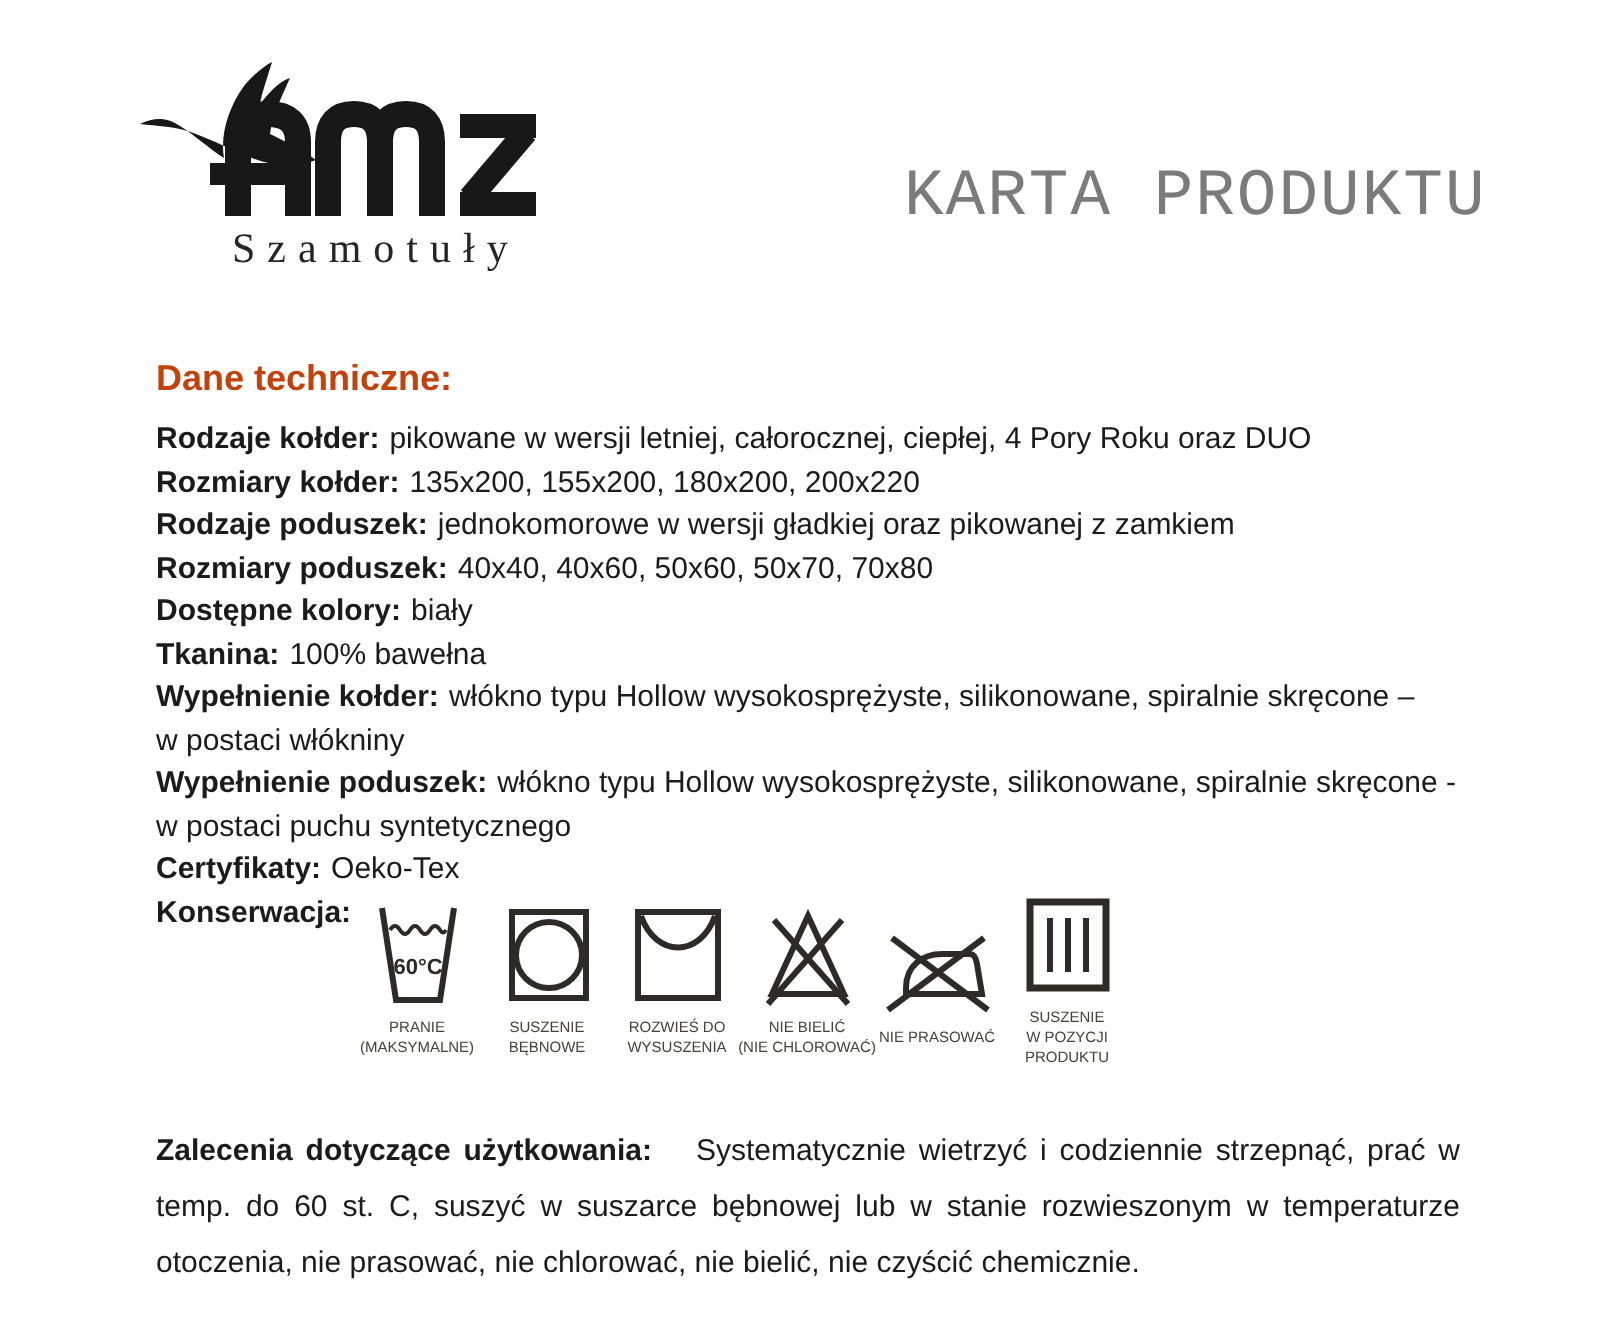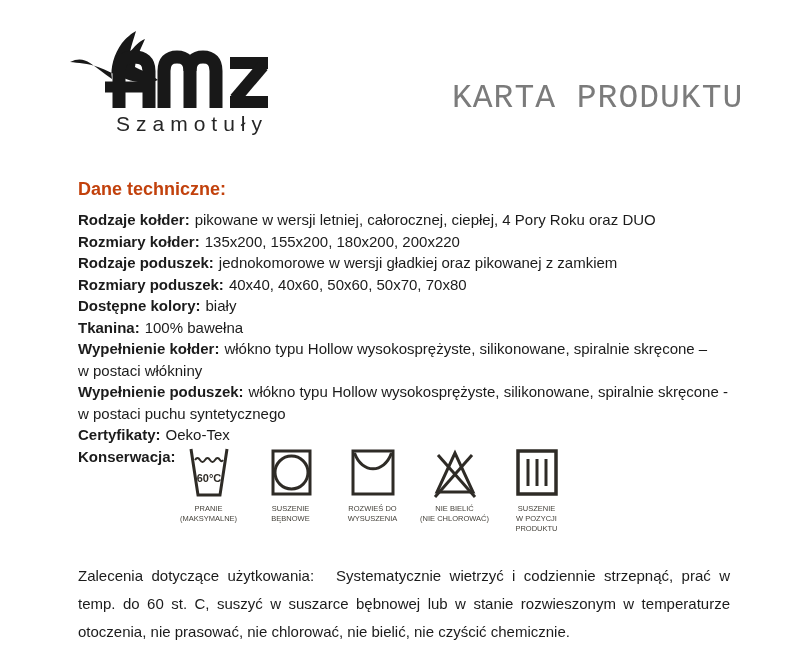--- a/index.html
+++ b/index.html
@@ -5,21 +5,21 @@
   html,body{margin:0;padding:0;background:#ffffff;}
   .page{
     position:relative;
     width:800px;height:660px;
     background:#ffffff;
     font-family:"Liberation Sans", sans-serif;
     color:#1b1b1b;
     overflow:hidden;
   }
   
-  .logo{position:absolute;left:70px;top:30px;width:210px;}
+  .logo{position:absolute;left:70px;top:30px;width:210px;font-family:Liberation Serif, serif;}
   .logo svg{display:block;}
   .logo-subtitle{
     margin-top:2px;
     padding-left:46px;
     font-size:21px;
     letter-spacing:6px;
     font-weight:400;
     color:#262626;
     white-space:nowrap;
   }
@@ -40,42 +40,42 @@
   
   .specs{
     position:absolute;left:78px;top:209px;width:715px;
     font-size:15px;line-height:21.5px;
   }
   .spec-line{white-space:nowrap;}
   .spec-label{font-weight:bold;margin-right:5px;}
   
   .care-strip{
     position:absolute;left:180px;top:446px;
-    display:flex;align-items:flex-start;gap:25px;
+    display:flex;align-items:center;gap:8px;
   }
   .care-item{
     width:57px;
     display:flex;flex-direction:column;align-items:center;
   }
   .care-item svg{display:block;flex:none;}
   .care-caption{
     margin-top:5px;
     font-size:7.5px;line-height:1.3;
     color:#45423b;
     text-align:center;
     white-space:nowrap;
   }
   .care-caption span{display:block;}
   
   .usage{
     position:absolute;left:78px;top:562px;width:652px;
     font-size:15px;line-height:28px;
     text-align:justify;
   }
-  .usage-label{font-weight:normal;margin-right:22px;}
+  .usage-label{font-weight:bold;margin-right:22px;}
 </style>
 </head>
 <body>
 
 <div class="page">
 
   <div class="logo">
     <svg width="205" height="80" viewBox="0 0 205 80">
 
       <path fill="#181818" d="
@@ -191,20 +191,30 @@
         <path d="M25,7 L7,46 L43,46 Z" stroke="#2e2b26" stroke-width="3" fill="none"></path>
         <path d="M8,9 L45,51" stroke="#2e2b26" stroke-width="3"></path>
         <path d="M42,9 L5,51" stroke="#2e2b26" stroke-width="3"></path>
       </svg>
       <div class="care-caption">
         <span>NIE BIELIĆ</span>
         <span>(NIE CHLOROWAĆ)</span>
       </div>
     </div>
 
+    <div class="care-item">
+      <svg width="56" height="53" viewBox="0 0 56 53">
+        <path d="M12,41 L12,38 C12,27 20,21 30,21 L44,21 C46,21 47,23 47.5,26 L50,41 Z" stroke="#2e2b26" stroke-width="3" fill="none"></path>
+        <path d="M5,13 L53,49" stroke="#2e2b26" stroke-width="3"></path>
+        <path d="M51,13 L3,49" stroke="#2e2b26" stroke-width="3"></path>
+      </svg>
+      <div class="care-caption">
+        <span>NIE PRASOWAĆ</span>
+      </div>
+    </div>
 
     <div class="care-item">
       <svg width="46" height="53" viewBox="0 0 46 53">
         <rect x="4" y="5" width="38" height="43" stroke="#2e2b26" stroke-width="3.5" fill="none"></rect>
         <path d="M14,13 V40" stroke="#2e2b26" stroke-width="3"></path>
         <path d="M23,13 V40" stroke="#2e2b26" stroke-width="3"></path>
         <path d="M32,13 V40" stroke="#2e2b26" stroke-width="3"></path>
       </svg>
       <div class="care-caption">
         <span>SUSZENIE</span>

